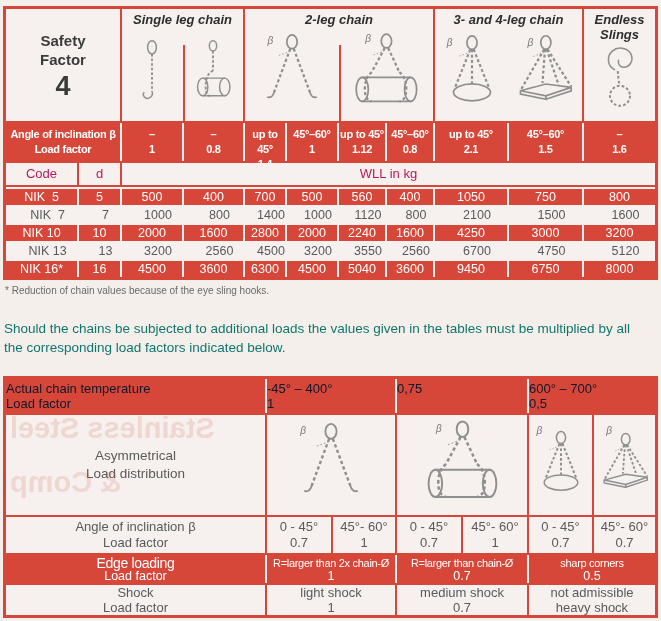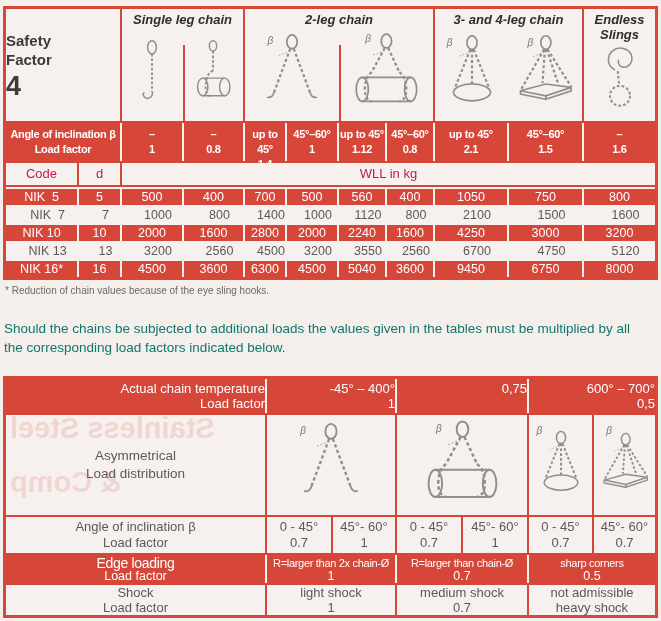--- a/index.html
+++ b/index.html
@@ -23,21 +23,21 @@
   .wht{background:var(--cell);color:var(--ink);padding-left:12px;}
 
   
   .t1{width:655px;margin:6px 0 0 3px;border:3px solid var(--red);background:var(--cell);box-sizing:border-box;}
   .rowA{height:112px;}
   .hdrCell{background:var(--cell);position:relative;}
   .hdrTitle{font-weight:bold;font-size:13px;color:#2e2e2e;text-align:center;margin-top:3px;line-height:15px;font-style:italic;}
   .iconsRow{display:flex;height:92px;align-items:center;}
   .half{flex:1;display:flex;justify-content:center;align-items:center;height:100%;position:relative;}
   .halfDivider{position:absolute;left:50%;top:36px;bottom:0;width:2px;background:var(--red);}
-  .safety{padding-top:22px;font-weight:bold;color:#3b3b3b;}
+  .safety{padding-top:22px;text-align:center;font-weight:bold;color:#3b3b3b;}
   .safety .w{font-size:15px;line-height:19px;}
   .safety .n{font-size:27px;line-height:30px;margin-top:2px;}
 
   .bandRow{height:38px;border-top:2px solid var(--red);}
   .bandCell{background:var(--red);color:#fff;text-align:center;font-weight:bold;
             font-size:11px;letter-spacing:-0.3px;padding-top:4px;}
   .bandCell div{line-height:15px;}
 
   .codeRow{height:22px;border-top:2px solid var(--red);border-bottom:2px solid var(--red);
            font-size:13px;color:#be185d;}
@@ -49,21 +49,21 @@
   .dRow .c{text-align:center;font-size:12.5px;line-height:16px;white-space:pre;}
 
   .footnote{font-size:10px;color:#6a6a6a;margin:5px 0 0 5px;}
   .para{font-size:13.5px;color:#0f766e;line-height:1.4;margin:24px 14px 0 4px;}
 
   
   .t2{width:655px;margin:18px 0 0 3px;border:3px solid var(--red);box-sizing:border-box;background:var(--cell);}
   .t2row{border-top:2px solid var(--red);}
   .t2row:first-child{border-top:none;}
   .tempRow{height:34px;background:var(--cell);}
-  .tempRow .c{background:var(--red);color:#ffffff;text-align:right;font-size:13px;padding-top:2px;}
+  .tempRow .c{background:var(--red);color:#0f172a;text-align:left;font-size:13px;padding-top:2px;}
   .tempRow .c div{line-height:15px;}
   .imgRow{height:100px;background:var(--red);}
   .imgRow .c{background:var(--cell);position:relative;display:flex;justify-content:center;align-items:center;}
   .asymLabel{flex-direction:column;font-size:13.5px;color:#5a5a5a;line-height:18px;text-align:center;}
   .angRow{height:36px;background:var(--red);}
   .angRow .c{background:var(--cell);color:var(--ink);text-align:center;font-size:13px;padding-top:2px;}
   .angRow .c div{line-height:16px;}
   .edgeRow{height:28px;background:var(--cell);}
   .edgeRow .c{background:var(--red);color:#fff;text-align:center;}
   .edgeRow .cond{font-size:11px;letter-spacing:-0.3px;line-height:14px;padding-top:1px;}

